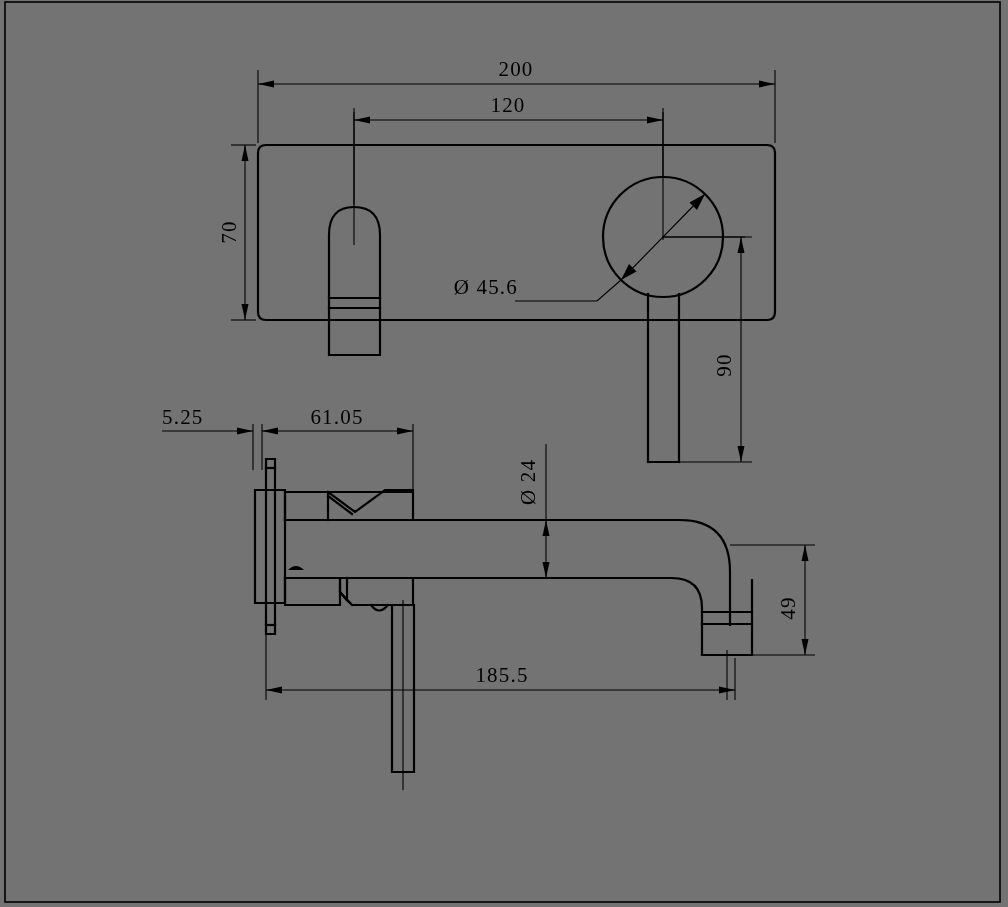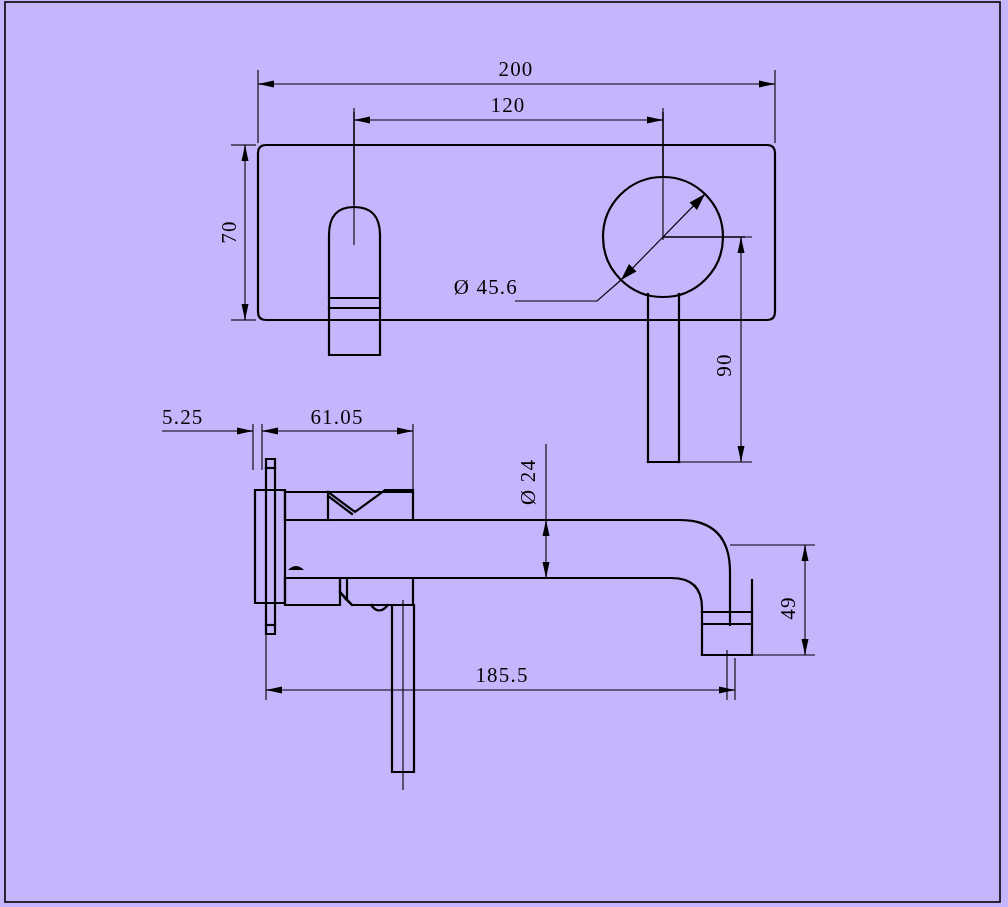--- a/index.html
+++ b/index.html
@@ -10,21 +10,21 @@
   body {
     width: 1008px;
     height: 907px;
     font-family: "Liberation Serif", serif;
     overflow: hidden;
   }
   #drawing-root {
     position: relative;
     width: 1008px;
     height: 907px;
-    background: #c4b5fd;
+    background: #737373;
   }
   svg#cad {
     display: block;
     width: 1008px;
     height: 907px;
   }
   .ln {
     stroke: #000000;
     fill: none;
     stroke-width: 2.2;

